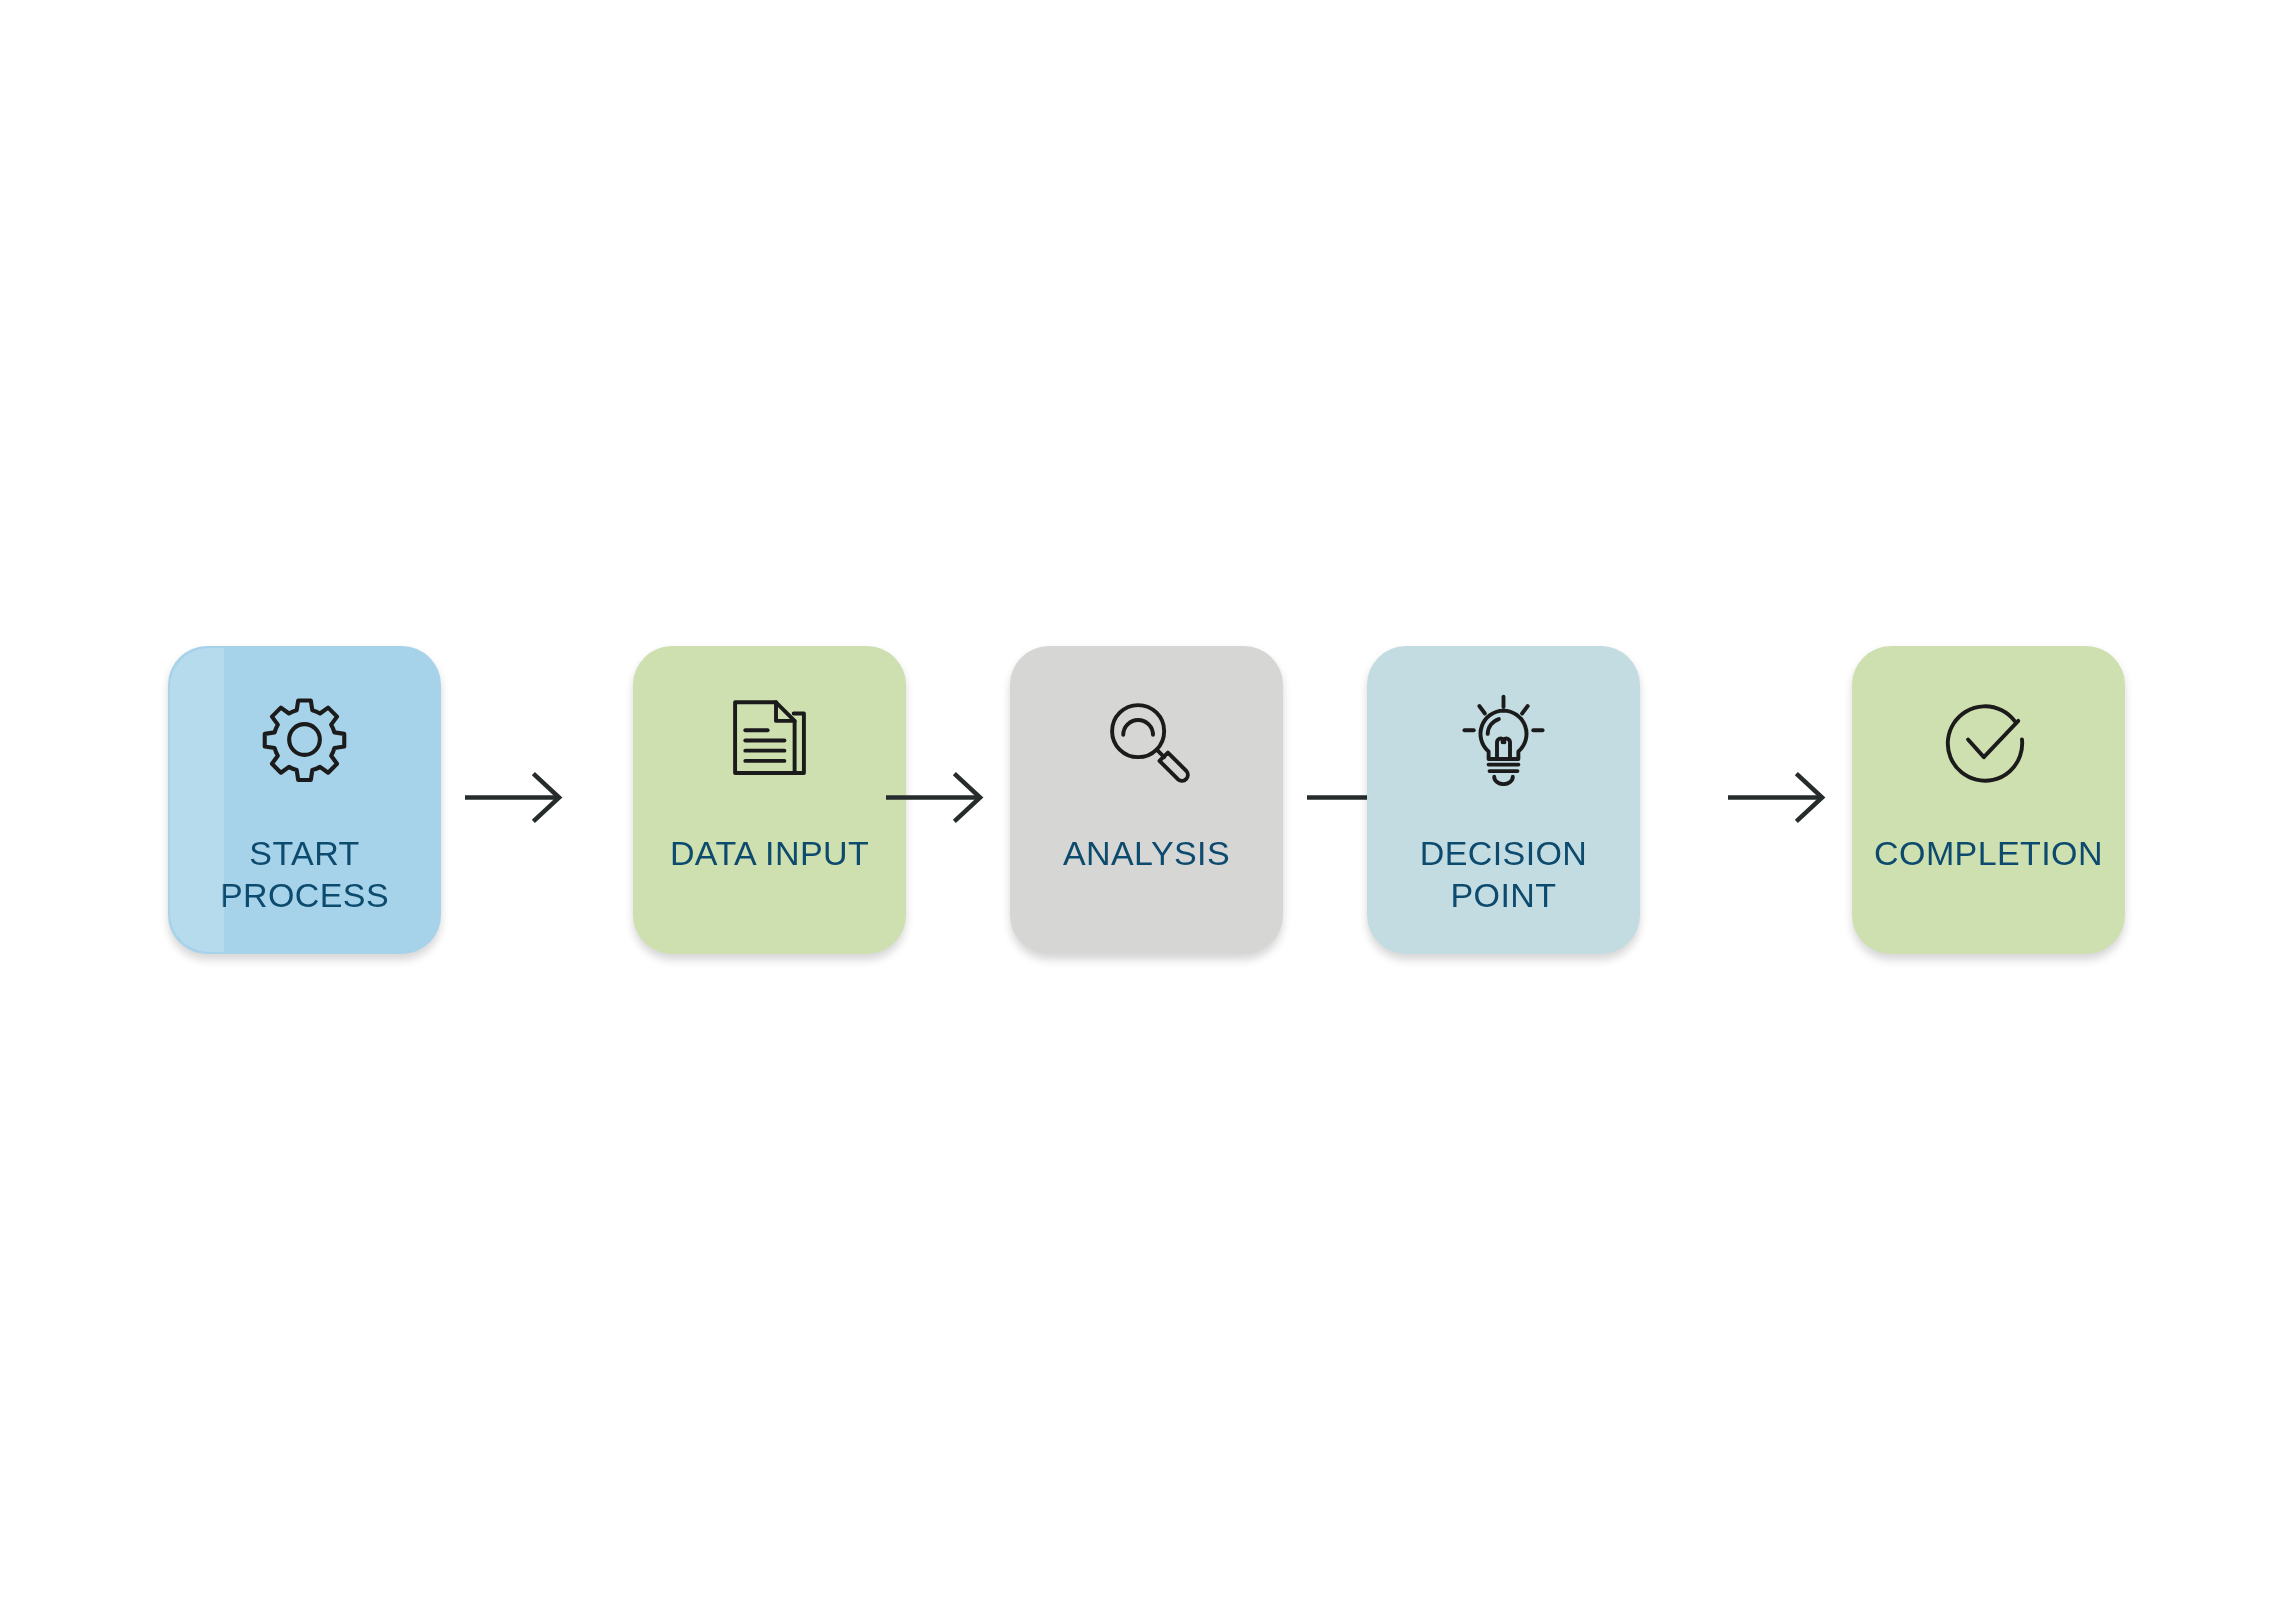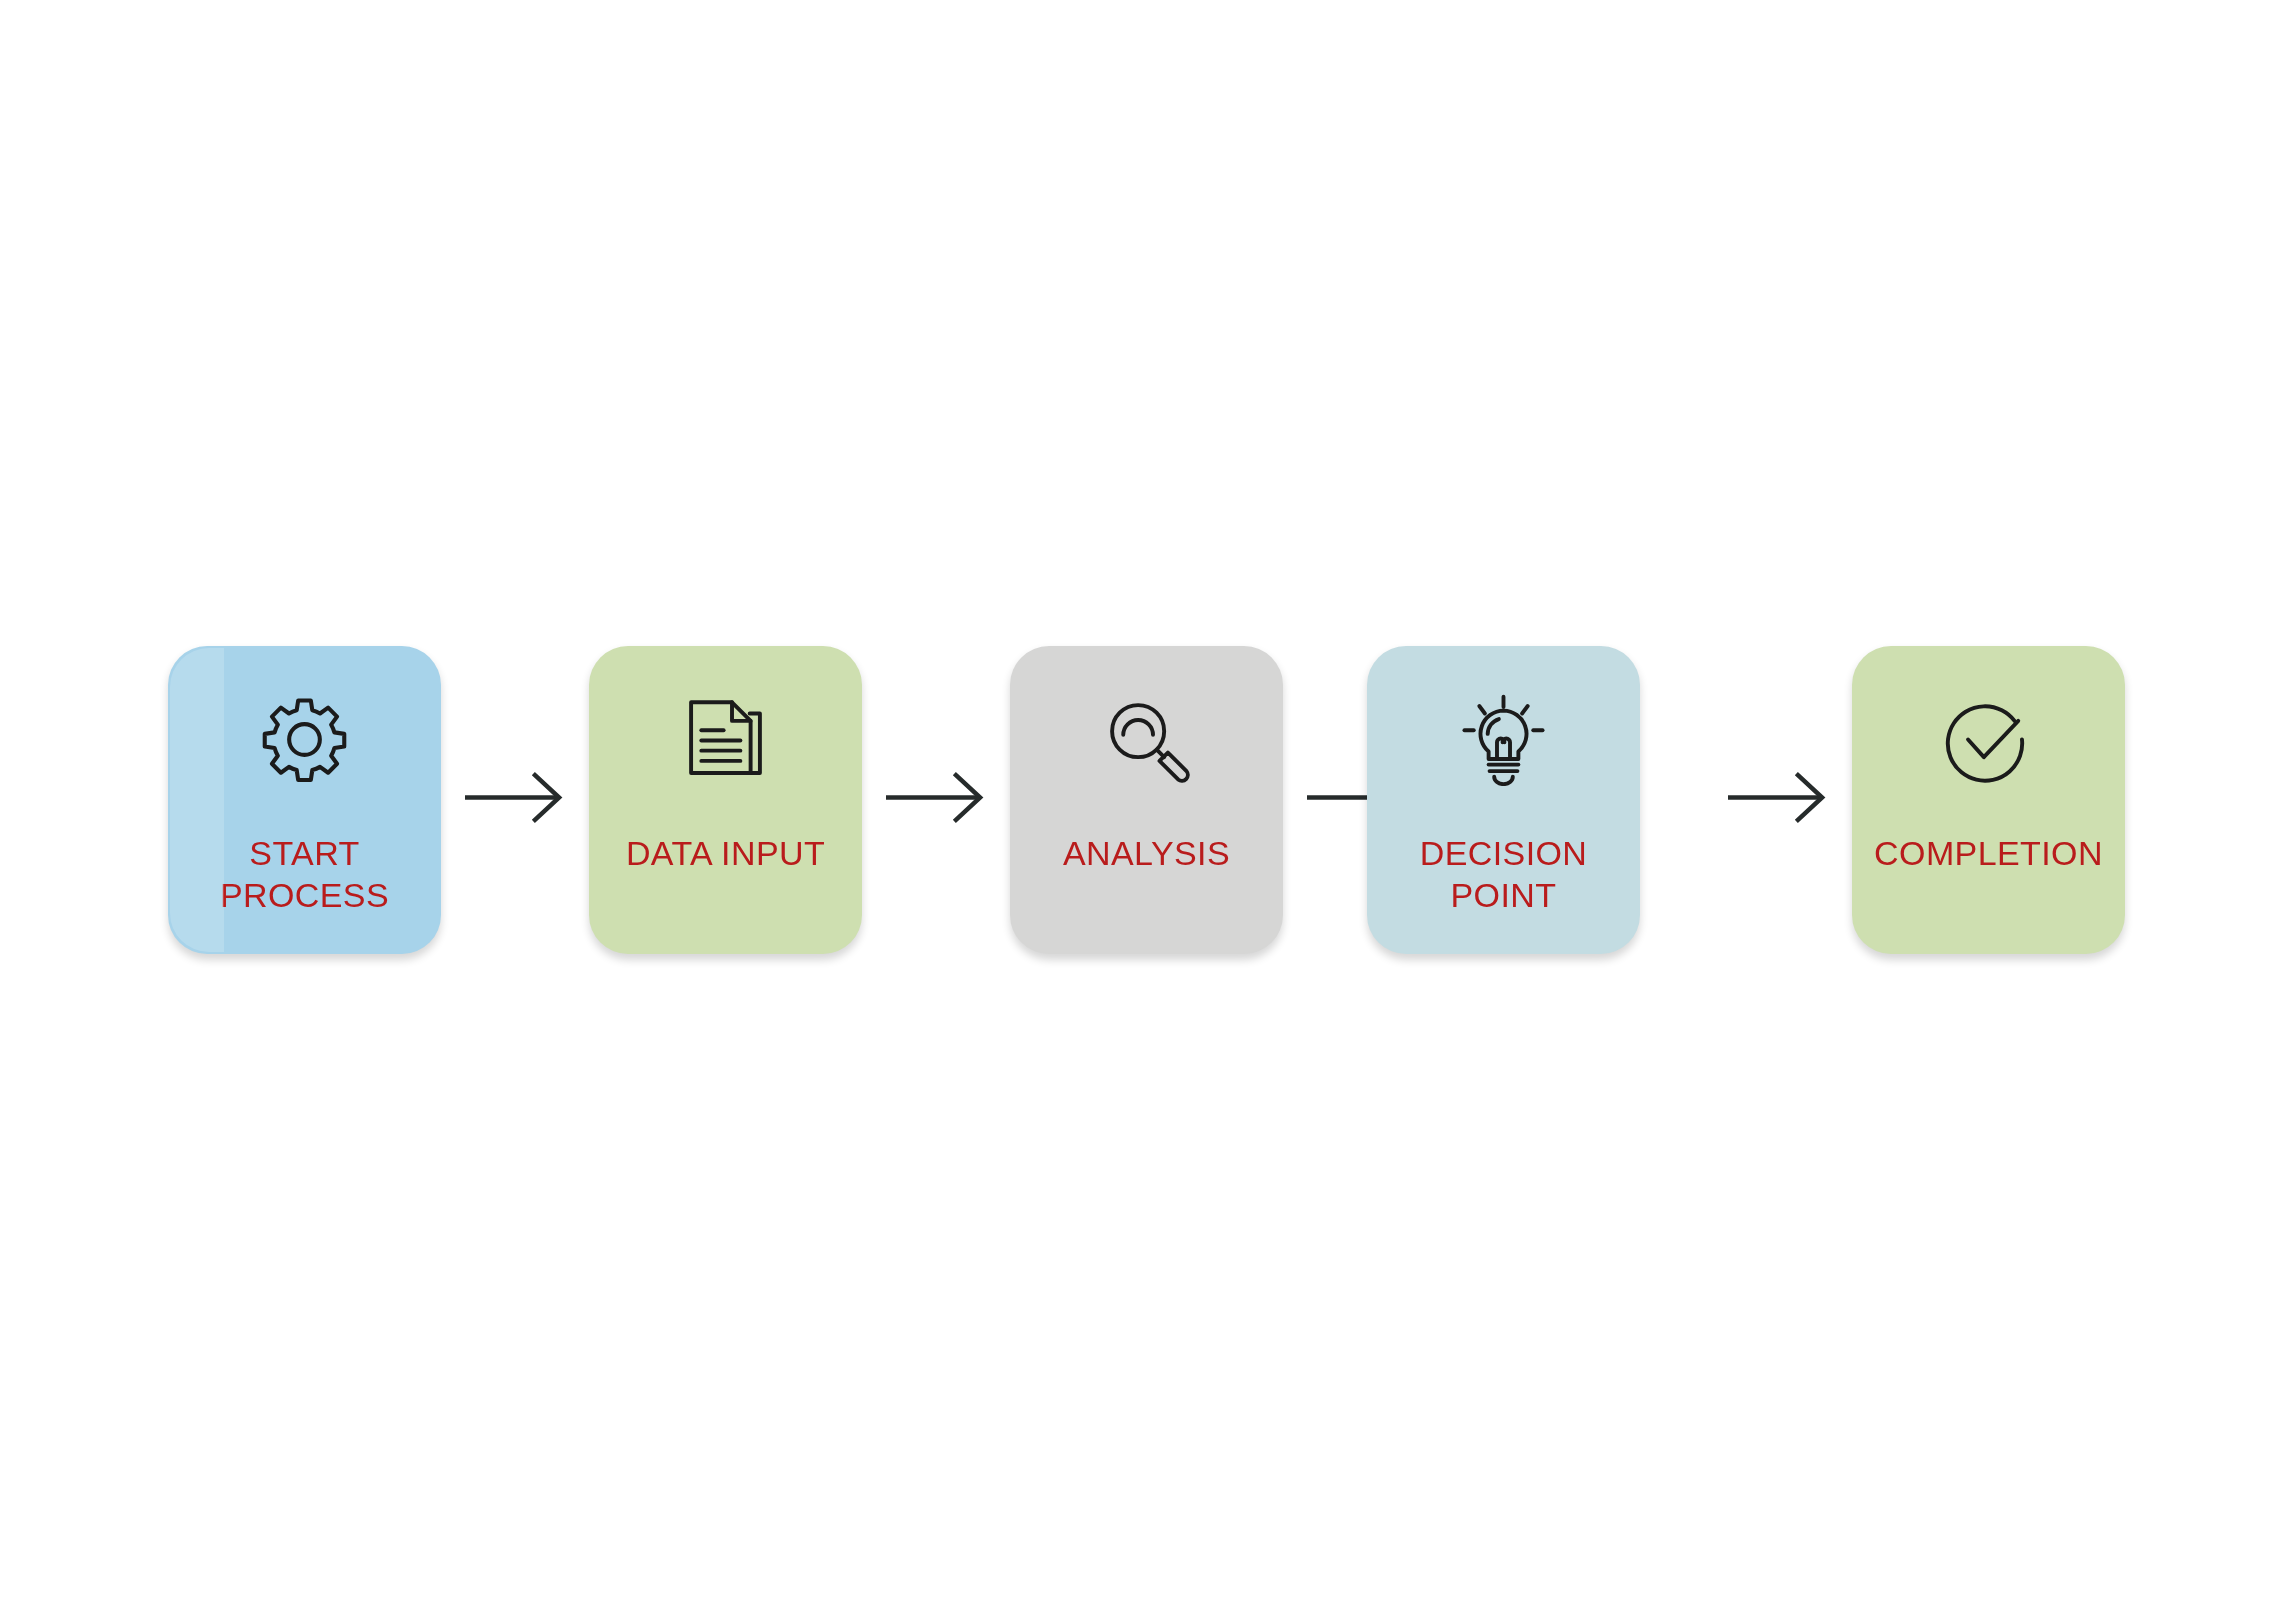--- a/index.html
+++ b/index.html
@@ -83,21 +83,21 @@
   .node-label {
     position: absolute;
     left: 0;
     right: 0;
     top: 186px;
     text-align: center;
     font-family: "Liberation Sans", sans-serif;
     font-size: 34px;
     line-height: 42px;
     letter-spacing: 0.4px;
-    color: #b91c1c;
+    color: #0c4a6e;
     white-space: pre-line;
     padding: 0 9px;
   }
 
   
   .arrow {
     position: absolute;
     top: 768px;
     width: 106px;
     height: 59px;
@@ -138,21 +138,21 @@
 PROCESS</span>
     </div>
 
     <div class="arrow a0">
       <svg viewBox="0 0 118 66" fill="none" stroke="#262b2b" stroke-width="5" stroke-linecap="square" stroke-linejoin="miter">
         <line x1="2" y1="33" x2="100" y2="33"></line>
         <polyline points="78,8 105,33 78,58"></polyline>
       </svg>
     </div>
 
-    <div class="node n1" style="background:#CEDFB0;">
+    <div class="node n1" style="background:#CEDFB0;margin-left:44px;">
       <span class="node-icon">
         <svg viewBox="0 0 100 100" fill="none" stroke="#1b1b1b" stroke-width="4.2" stroke-linejoin="round" stroke-linecap="round">
           <path d="M76 22 h11 v64 h-11"></path>
           <path d="M13 10 h44 l20 20 v56 h-64 z"></path>
           <path d="M57 10 v20 h20"></path>
           <line x1="24" y1="40" x2="48" y2="40"></line>
           <line x1="24" y1="51" x2="66" y2="51"></line>
           <line x1="24" y1="62" x2="66" y2="62"></line>
           <line x1="24" y1="73" x2="66" y2="73"></line>
         </svg>

